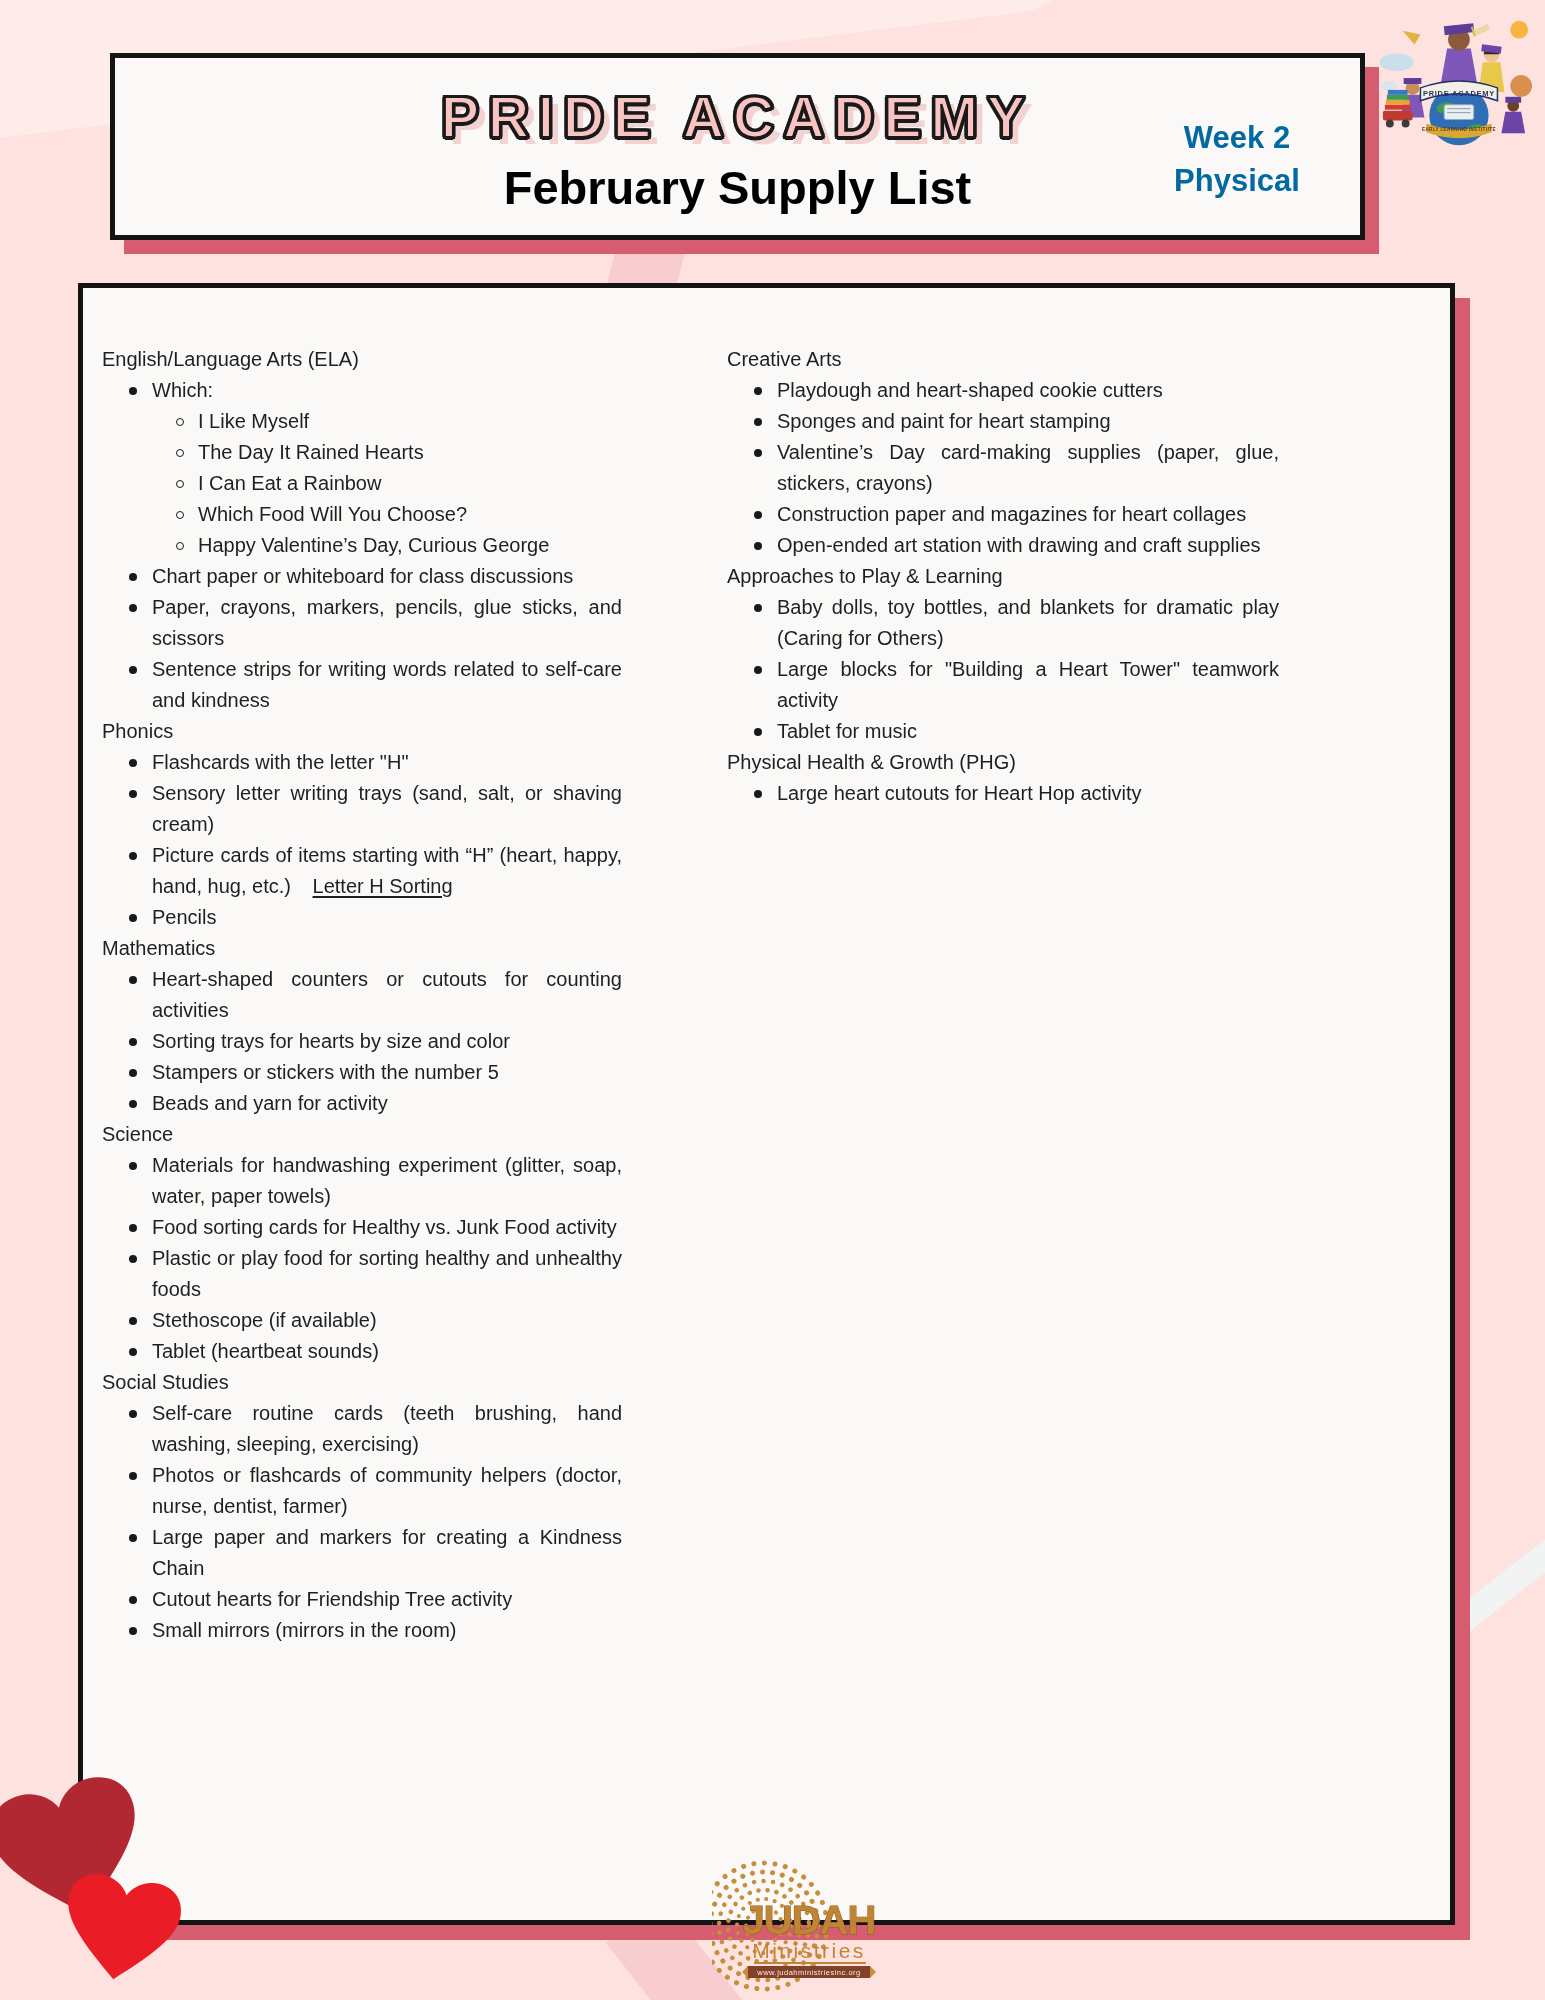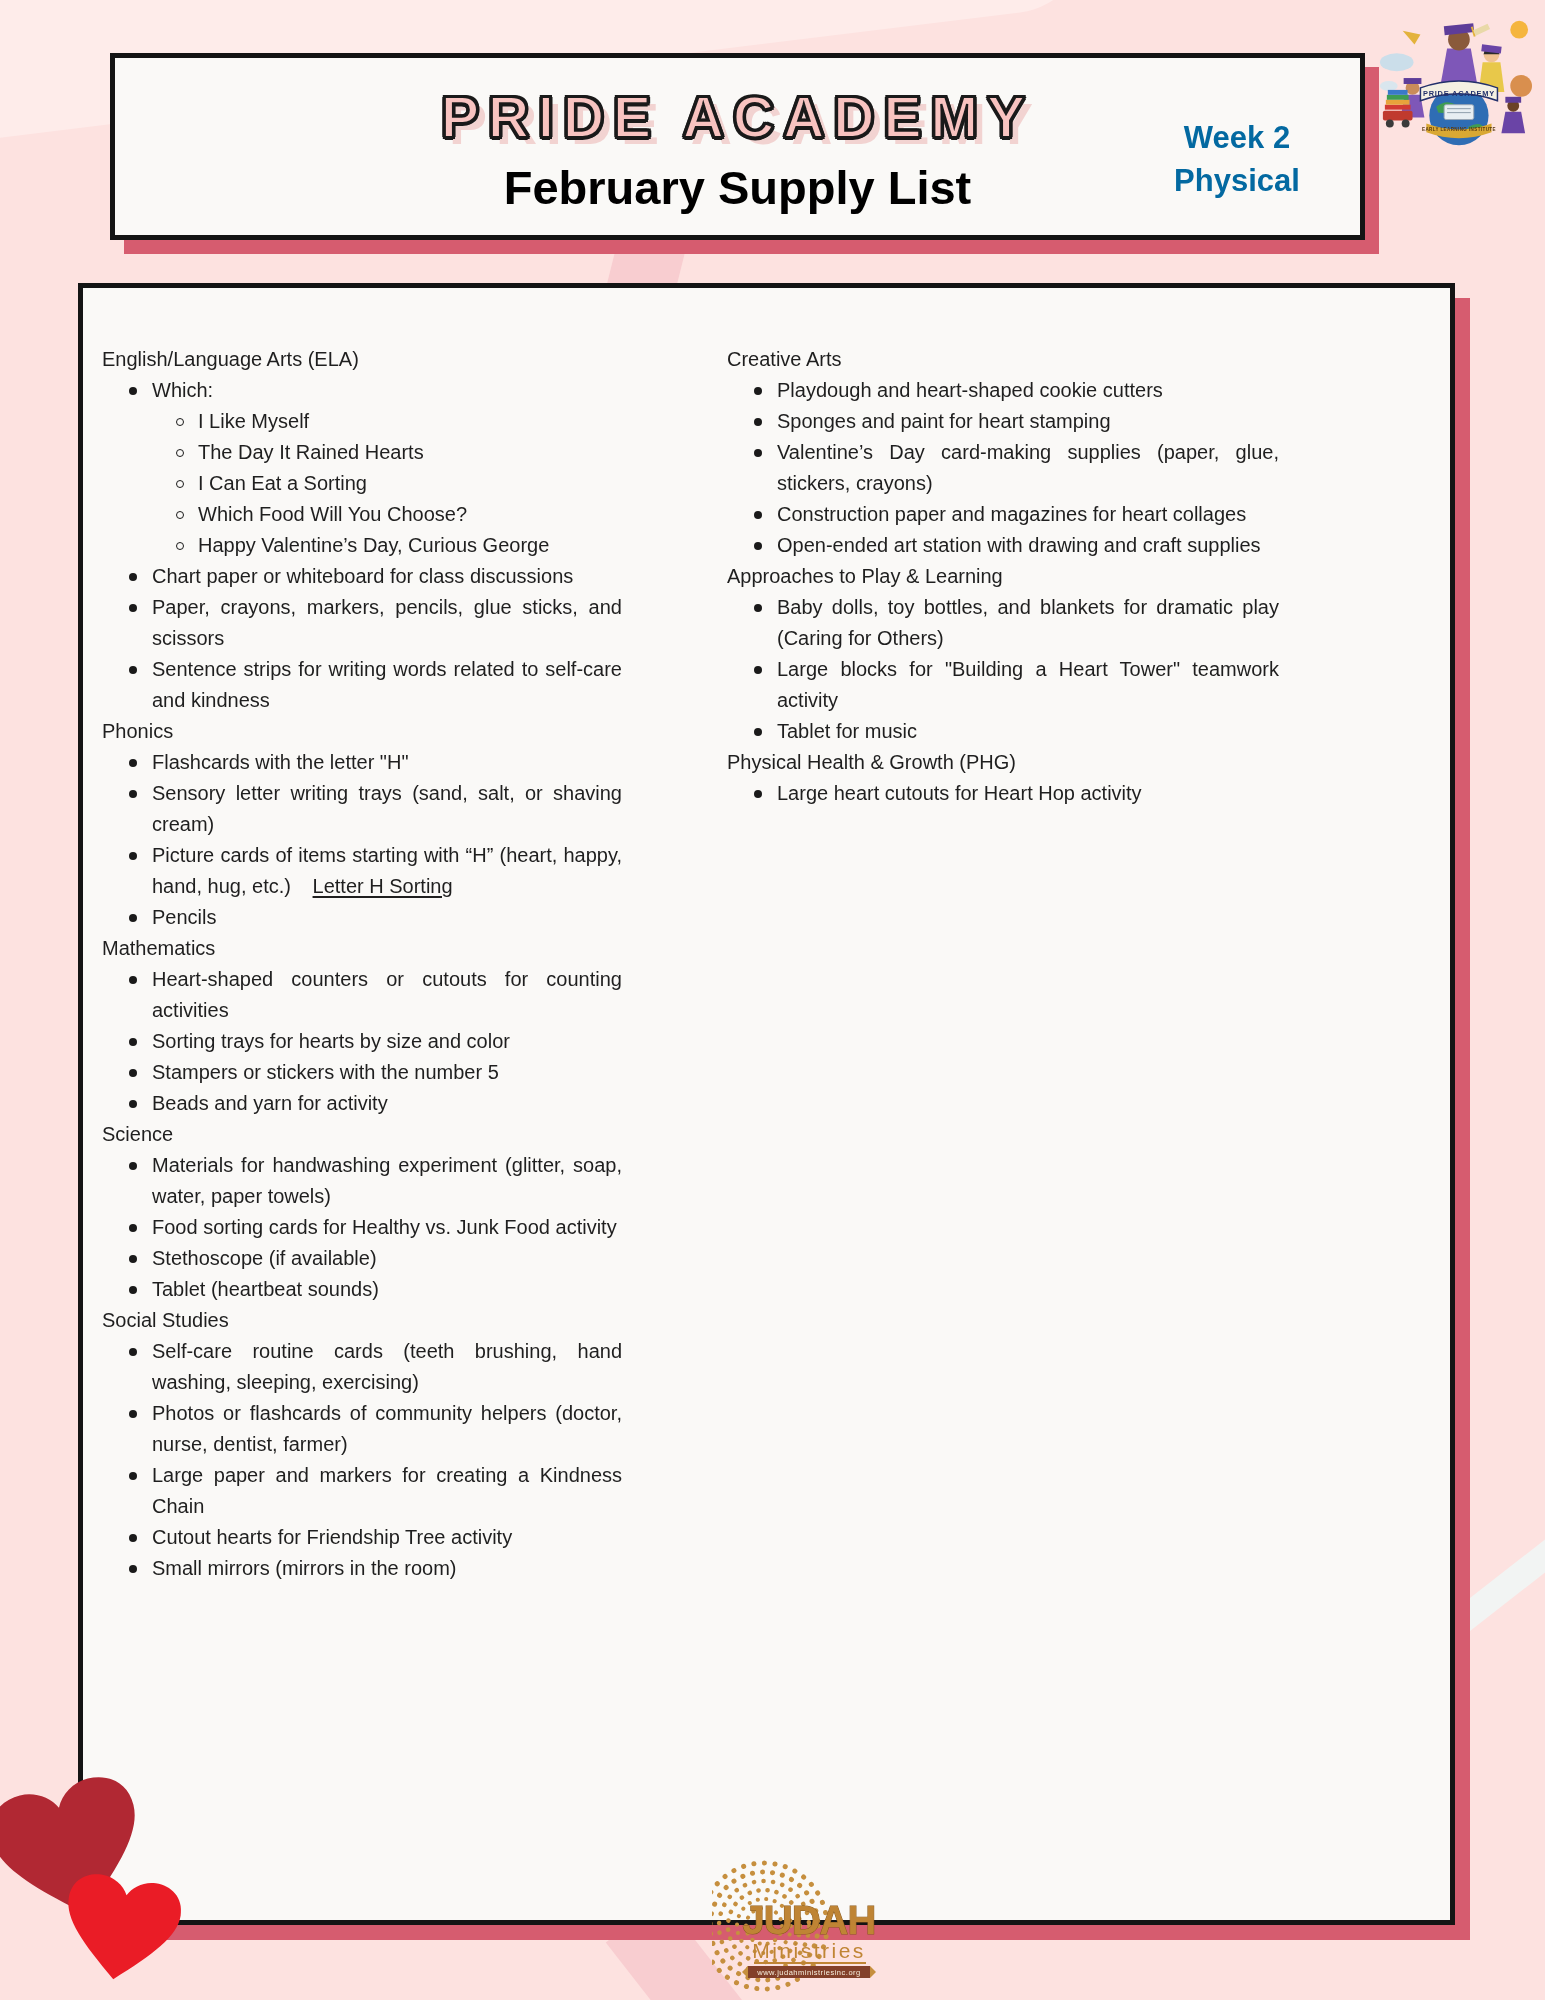--- a/index.html
+++ b/index.html
@@ -129,21 +129,21 @@
         <div class="li l2">
           <span class="m2"></span>
           <span class="txt">I Like Myself</span>
         </div>
         <div class="li l2">
           <span class="m2"></span>
           <span class="txt">The Day It Rained Hearts</span>
         </div>
         <div class="li l2">
           <span class="m2"></span>
-          <span class="txt">I Can Eat a Sorting</span>
+          <span class="txt">I Can Eat a Rainbow</span>
         </div>
         <div class="li l2">
           <span class="m2"></span>
           <span class="txt">Which Food Will You Choose?</span>
         </div>
         <div class="li l2">
           <span class="m2"></span>
           <span class="txt">Happy Valentine’s Day, Curious George</span>
         </div>
         <div class="li l1">
@@ -193,20 +193,24 @@
           <span class="txt">Beads and yarn for activity</span>
         </div>
         <div class="sec-h">Science</div>
         <div class="li l1">
           <span class="m1"></span>
           <span class="txt">Materials for handwashing experiment (glitter, soap, water, paper towels)</span>
         </div>
         <div class="li l1">
           <span class="m1"></span>
           <span class="txt">Food sorting cards for Healthy vs. Junk Food activity</span>
+        </div>
+        <div class="li l1">
+          <span class="m1"></span>
+          <span class="txt">Plastic or play food for sorting healthy and unhealthy foods</span>
         </div>
         <div class="li l1">
           <span class="m1"></span>
           <span class="txt">Stethoscope (if available)</span>
         </div>
         <div class="li l1">
           <span class="m1"></span>
           <span class="txt">Tablet (heartbeat sounds)</span>
         </div>
         <div class="sec-h">Social Studies</div>

